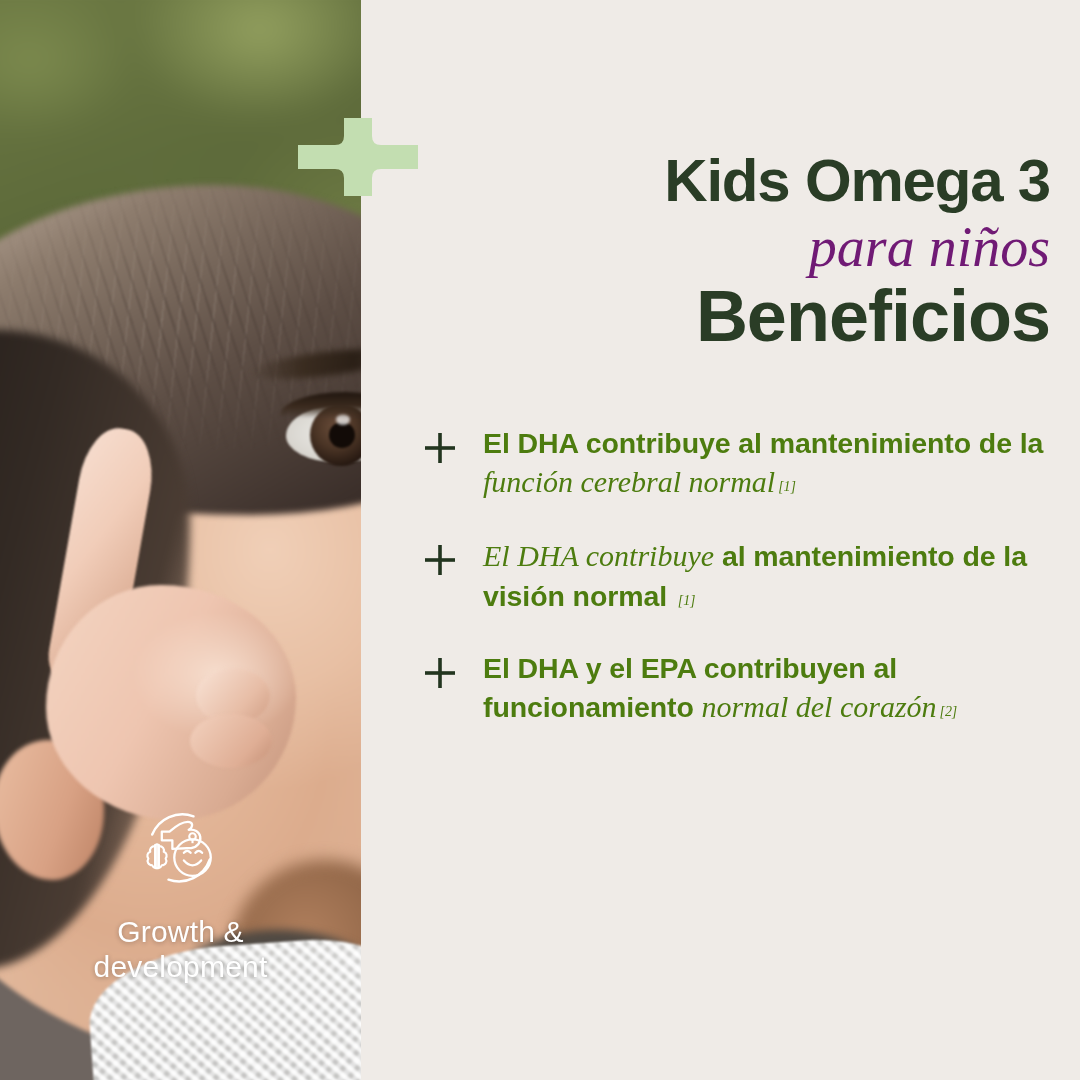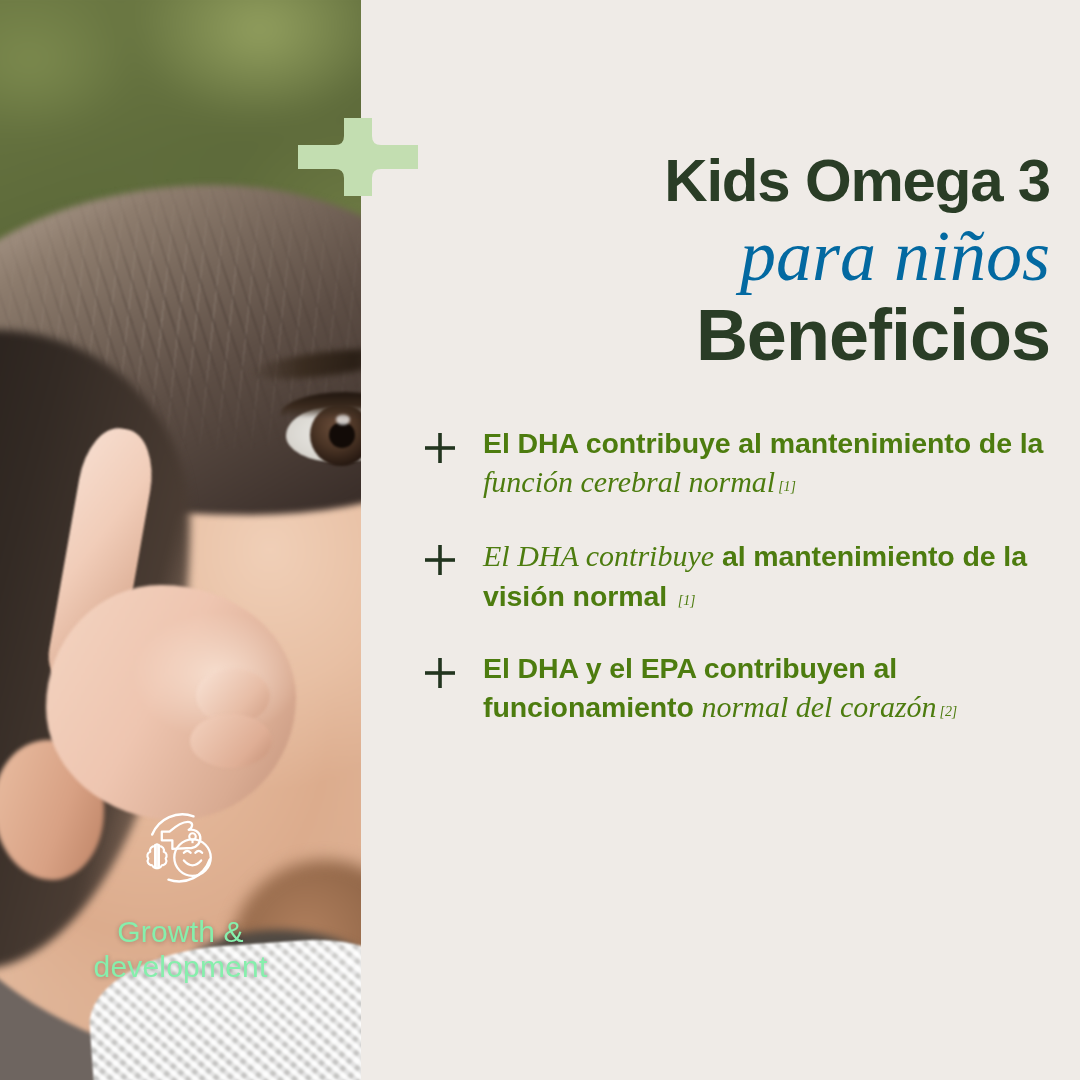--- a/index.html
+++ b/index.html
@@ -219,21 +219,21 @@
     display: block;
     margin: 0 auto 18px auto;
     width: 96px;
     height: 96px;
   }
   .badge-text {
     font-size: 30px;
     line-height: 1.17;
     font-weight: 300;
     letter-spacing: .2px;
-    color: #86efac;
+    color: #ffffff;
     text-shadow: 0 1px 5px rgba(0,0,0,.28);
   }
 
   
   .plus-decor {
     position: absolute;
     left: 298px;
     top: 118px;
     width: 120px;
     height: 78px;
@@ -258,22 +258,22 @@
     font-size: 60px;
     font-weight: 700;
     letter-spacing: -1.2px;
     color: #2A3D26;
     line-height: 1.04;
     white-space: nowrap;
   }
   .t-line2 {
     font-family: "Liberation Serif", serif;
     font-style: italic;
-    font-size: 72px;
-    color: #0369a1;
+    font-size: 56px;
+    color: #701a75;
     line-height: 1.18;
     margin-top: 2px;
     white-space: nowrap;
   }
   .t-line3 {
     font-size: 72px;
     font-weight: 700;
     letter-spacing: -1px;
     color: #2A3D26;
     line-height: 1.06;

